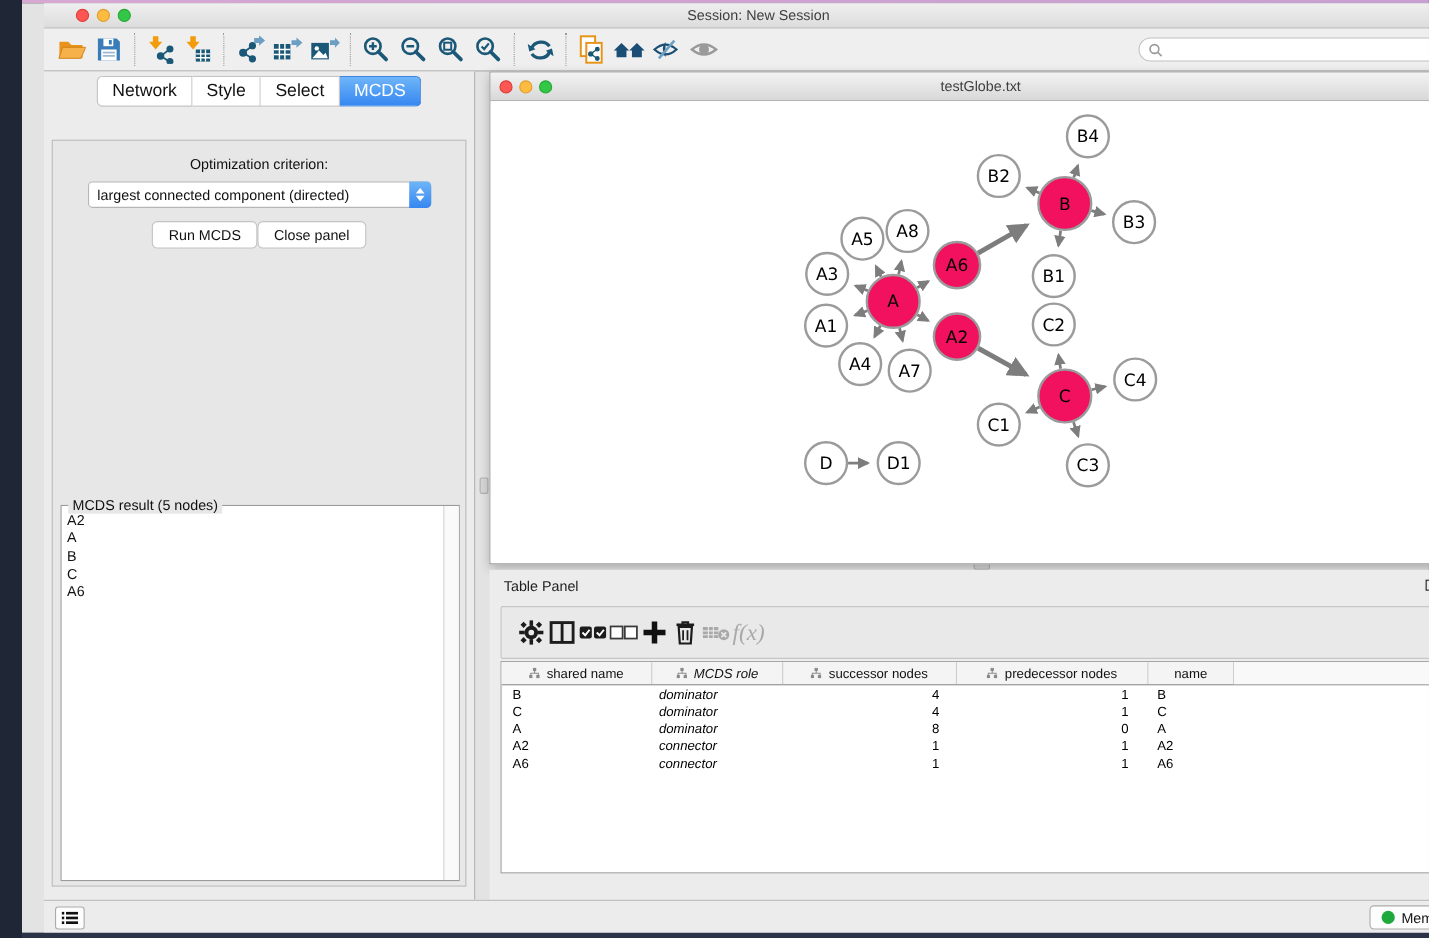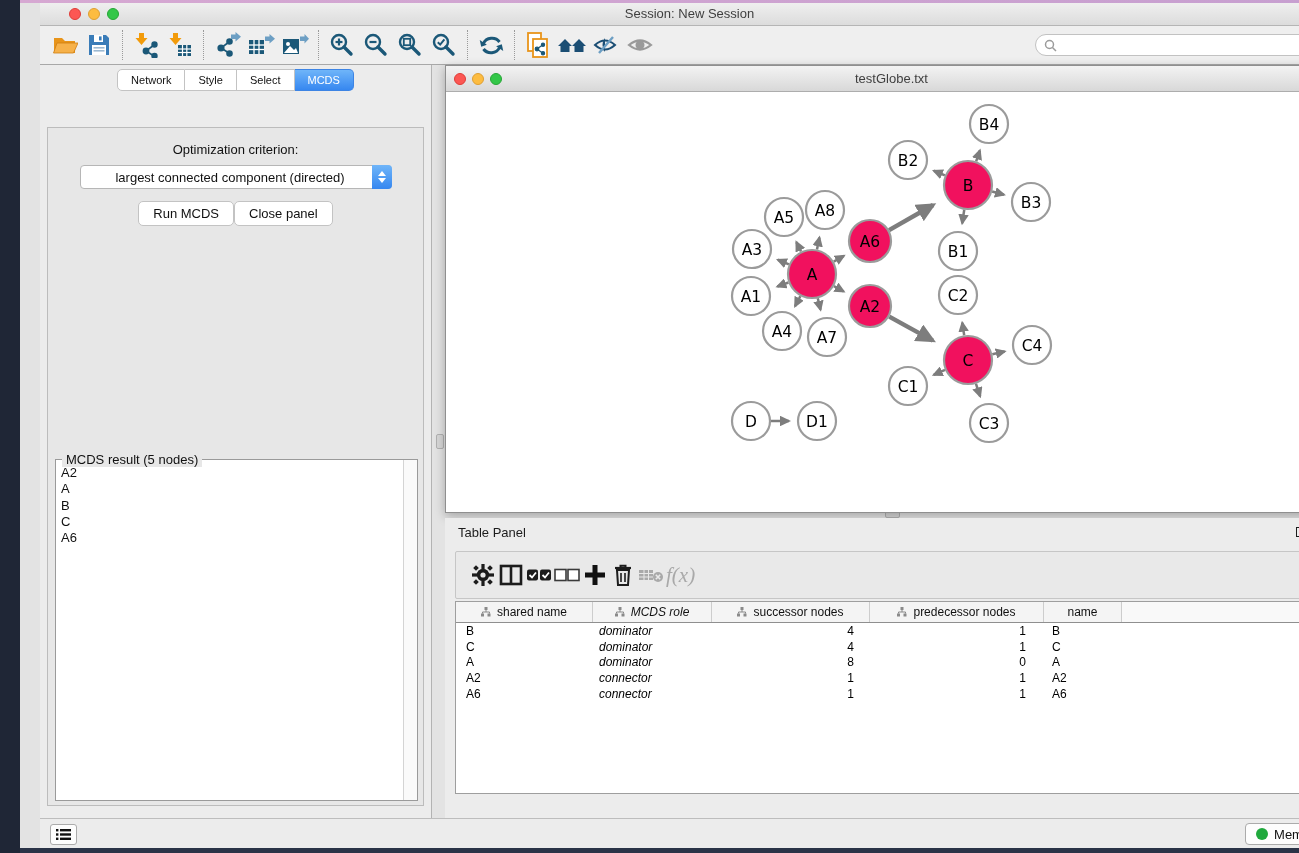--- a/index.html
+++ b/index.html
@@ -27,28 +27,28 @@
   #toolbar-search { margin-left:auto; width:296px; height:22px; background:#fff; border:1px solid #c2c2c2; border-radius:12px; display:flex; align-items:center; padding:0 8px; }
   #toolbar-search input { border:none; outline:none; flex:1; font-size:12px; background:transparent; margin-left:5px; }
 
   
   #control-panel { left:0; top:62px; width:392px; height:753px; background:#ececec; border-right:1px solid #b3b3b3; }
   .panel-header { height:28px; display:flex; align-items:center; padding:0 10px; font-size:13px; color:#1c1c1c; }
   .panel-header .hdr-btns { margin-left:auto; display:flex; gap:9px; align-items:center; }
   .float-box { width:10px; height:10px; border:1.6px solid #1c1c1c; display:inline-block; }
 
   .seg { display:flex; justify-content:center; margin-top:4px; }
-  .seg button { background:#fff; border:1px solid #c3c3c3; border-left:none; font-family:"Liberation Sans",sans-serif; font-size:11px; color:#111; padding:4px 13px; cursor:default; }
+  .seg button { background:#fff; border:1px solid #c3c3c3; border-left:none; font-family:"Liberation Sans",sans-serif; font-size:16px; color:#111; padding:4px 13px; cursor:default; }
   .seg button:first-child { border-left:1px solid #c3c3c3; border-radius:5px 0 0 5px; }
   .seg button:last-child { border-radius:0 5px 5px 0; }
   .seg button.active { background:linear-gradient(#6fb5f9,#3687f0); border-color:#3d84e4; color:#fff; }
 
   #cp-content { left:7px; top:62px; width:377px; height:679px; position:absolute; background:#e7e7e7; border:1px solid #bcbcbc; }
   #opt-label { margin-top:14px; text-align:center; font-size:13px; color:#111; }
-  #opt-select { margin:8px auto 0; width:312px; height:24px; background:#fff; border:1px solid #b6b6b6; border-radius:4px; display:flex; align-items:center; position:relative;text-align:center; }
+  #opt-select { margin:8px auto 0; width:312px; height:24px; background:#fff; border:1px solid #b6b6b6; border-radius:4px; display:flex; align-items:center; position:relative; }
   #opt-select .sel-text { flex:1; font-size:13px; color:#111; padding-left:8px; white-space:nowrap; }
   #opt-select .stepper { width:20px; height:24px; margin-right:-1px; background:linear-gradient(#6fb5f9,#3687f0); border-radius:0 4px 4px 0; display:flex; flex-direction:column; align-items:center; justify-content:center; gap:2px; }
   .chev-up { width:0; height:0; border-left:4px solid transparent; border-right:4px solid transparent; border-bottom:5px solid #fff; }
   .chev-down { width:0; height:0; border-left:4px solid transparent; border-right:4px solid transparent; border-top:5px solid #fff; }
   #cp-buttons { margin-top:12px; display:flex; justify-content:center; }
   .mac-btn { background:#fff; border:1px solid #c3c3c3; border-radius:5px; font-family:"Liberation Sans",sans-serif; font-size:13px; color:#111; padding:4px 14px; }
 
   #mcds-result { position:absolute; left:7px; top:331px; width:363px; height:342px; border:1px solid #9a9a9a; background:#fff; }
   #mcds-legend { position:absolute; left:6px; top:-8px; background:#e7e7e7; padding:0 4px; font-size:13px; color:#111; }
   #mcds-list { position:absolute; left:1px; top:3px; bottom:1px; right:15px; overflow:hidden; padding:2px 4px; }

